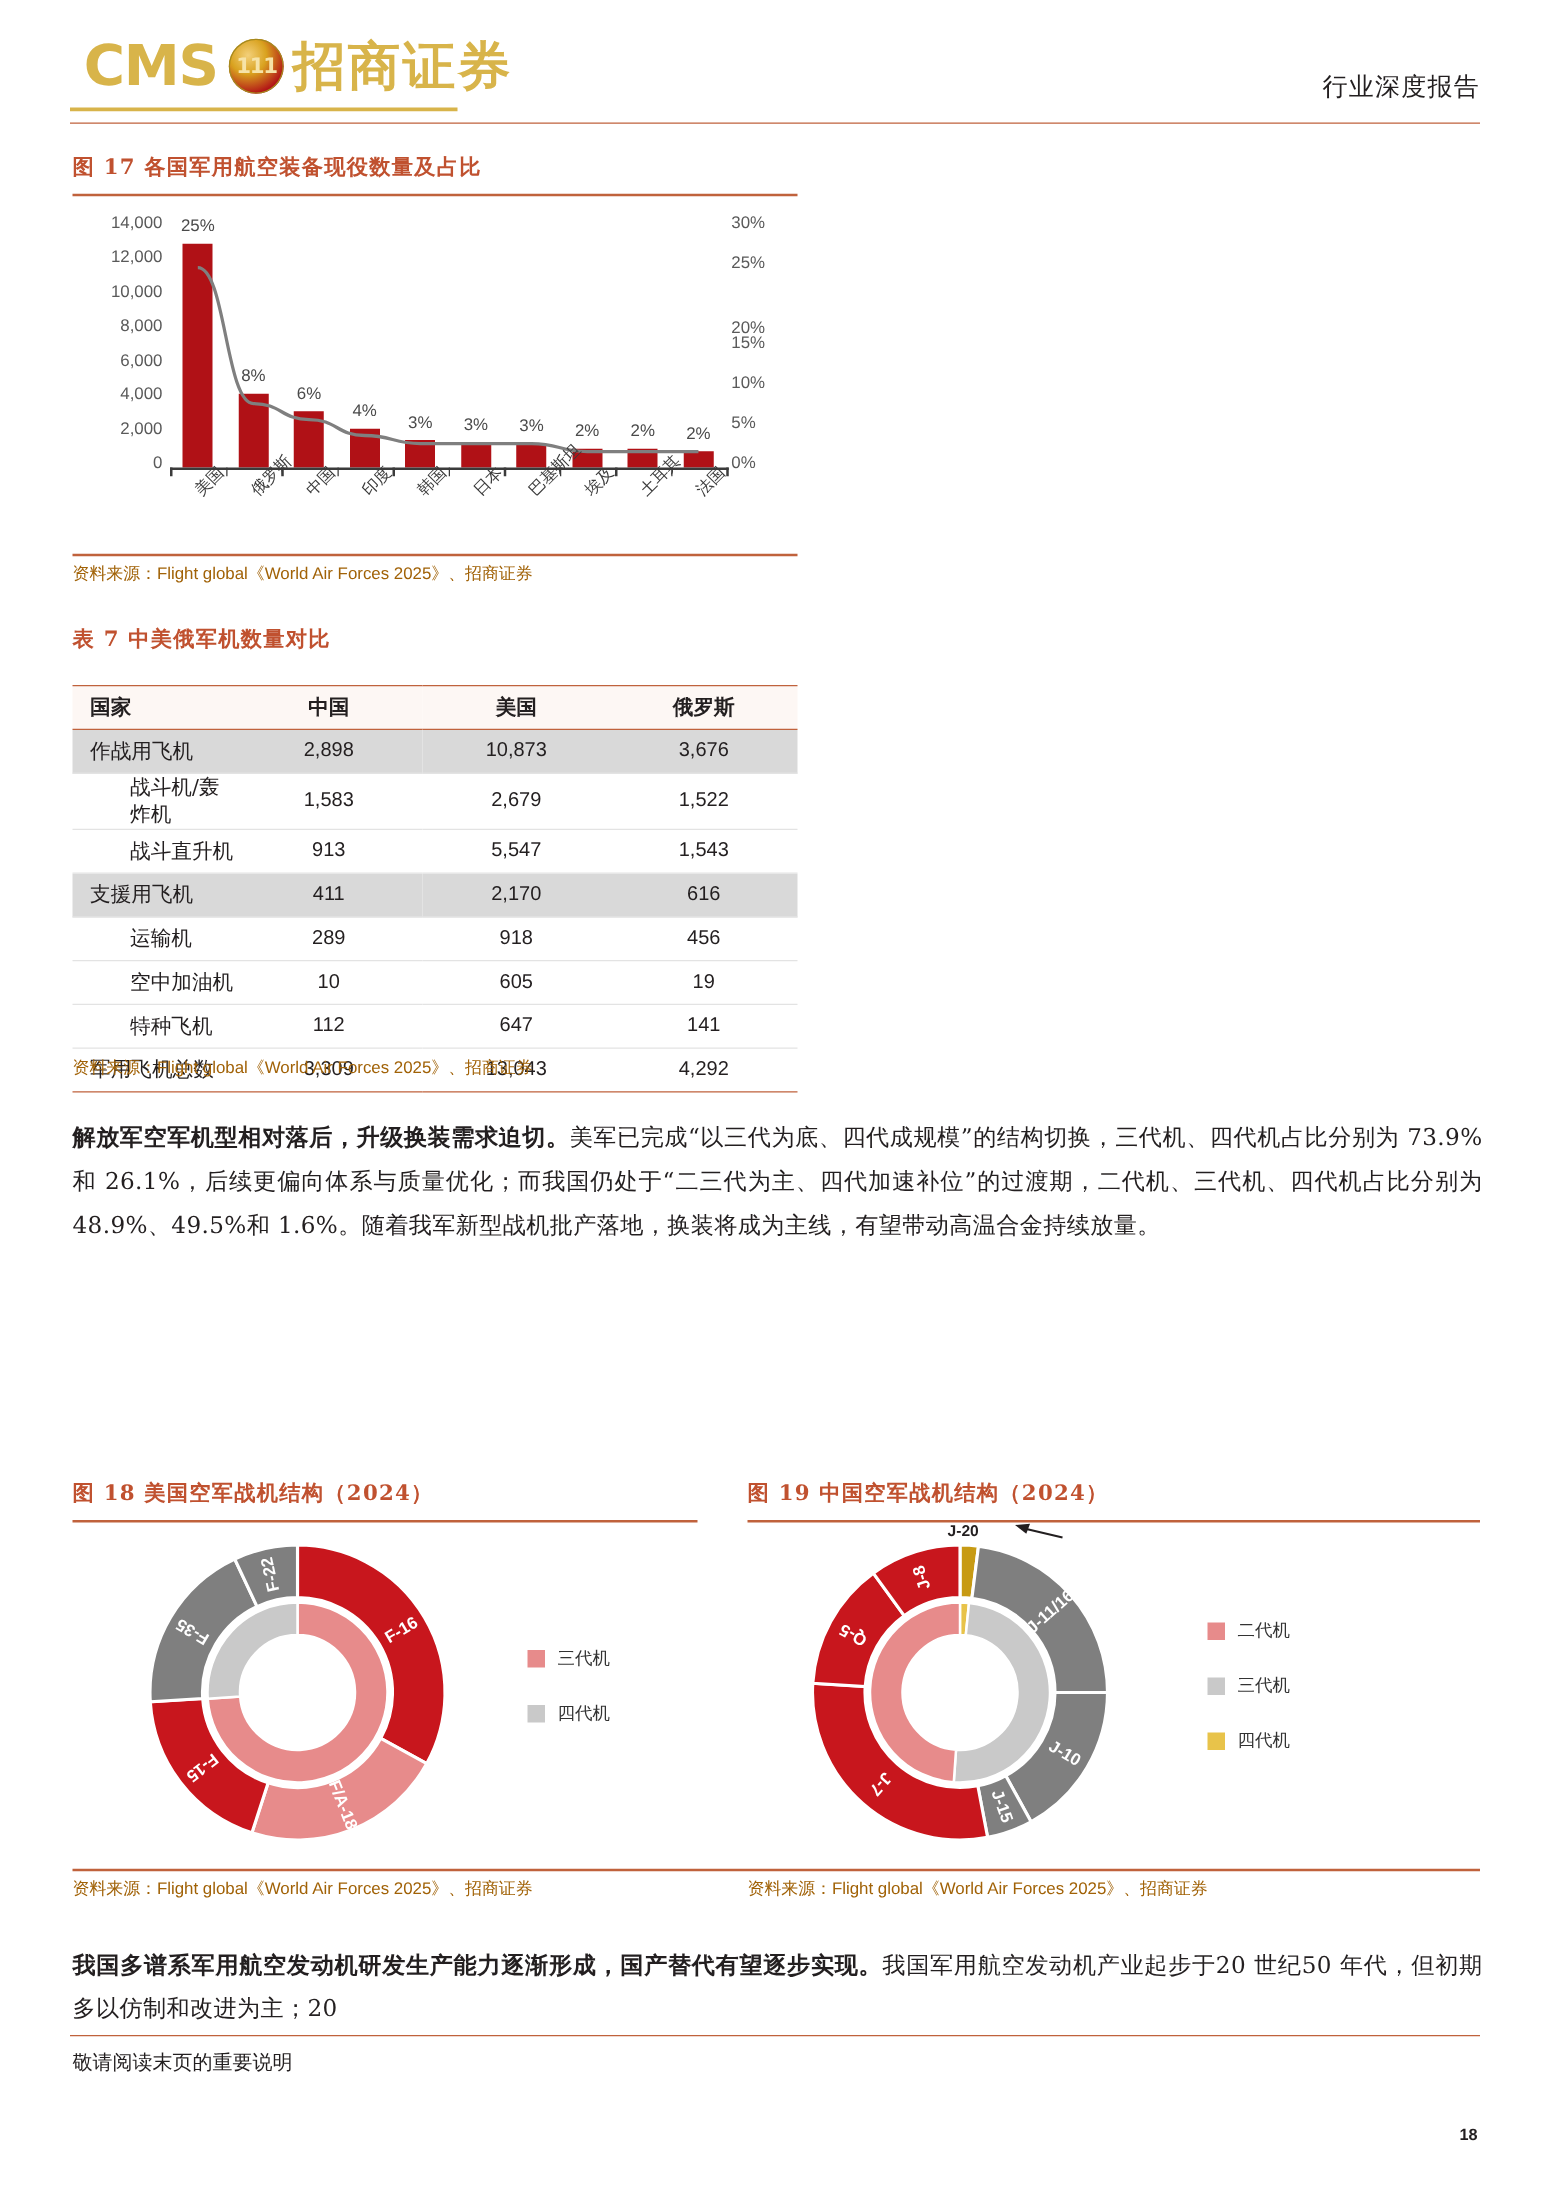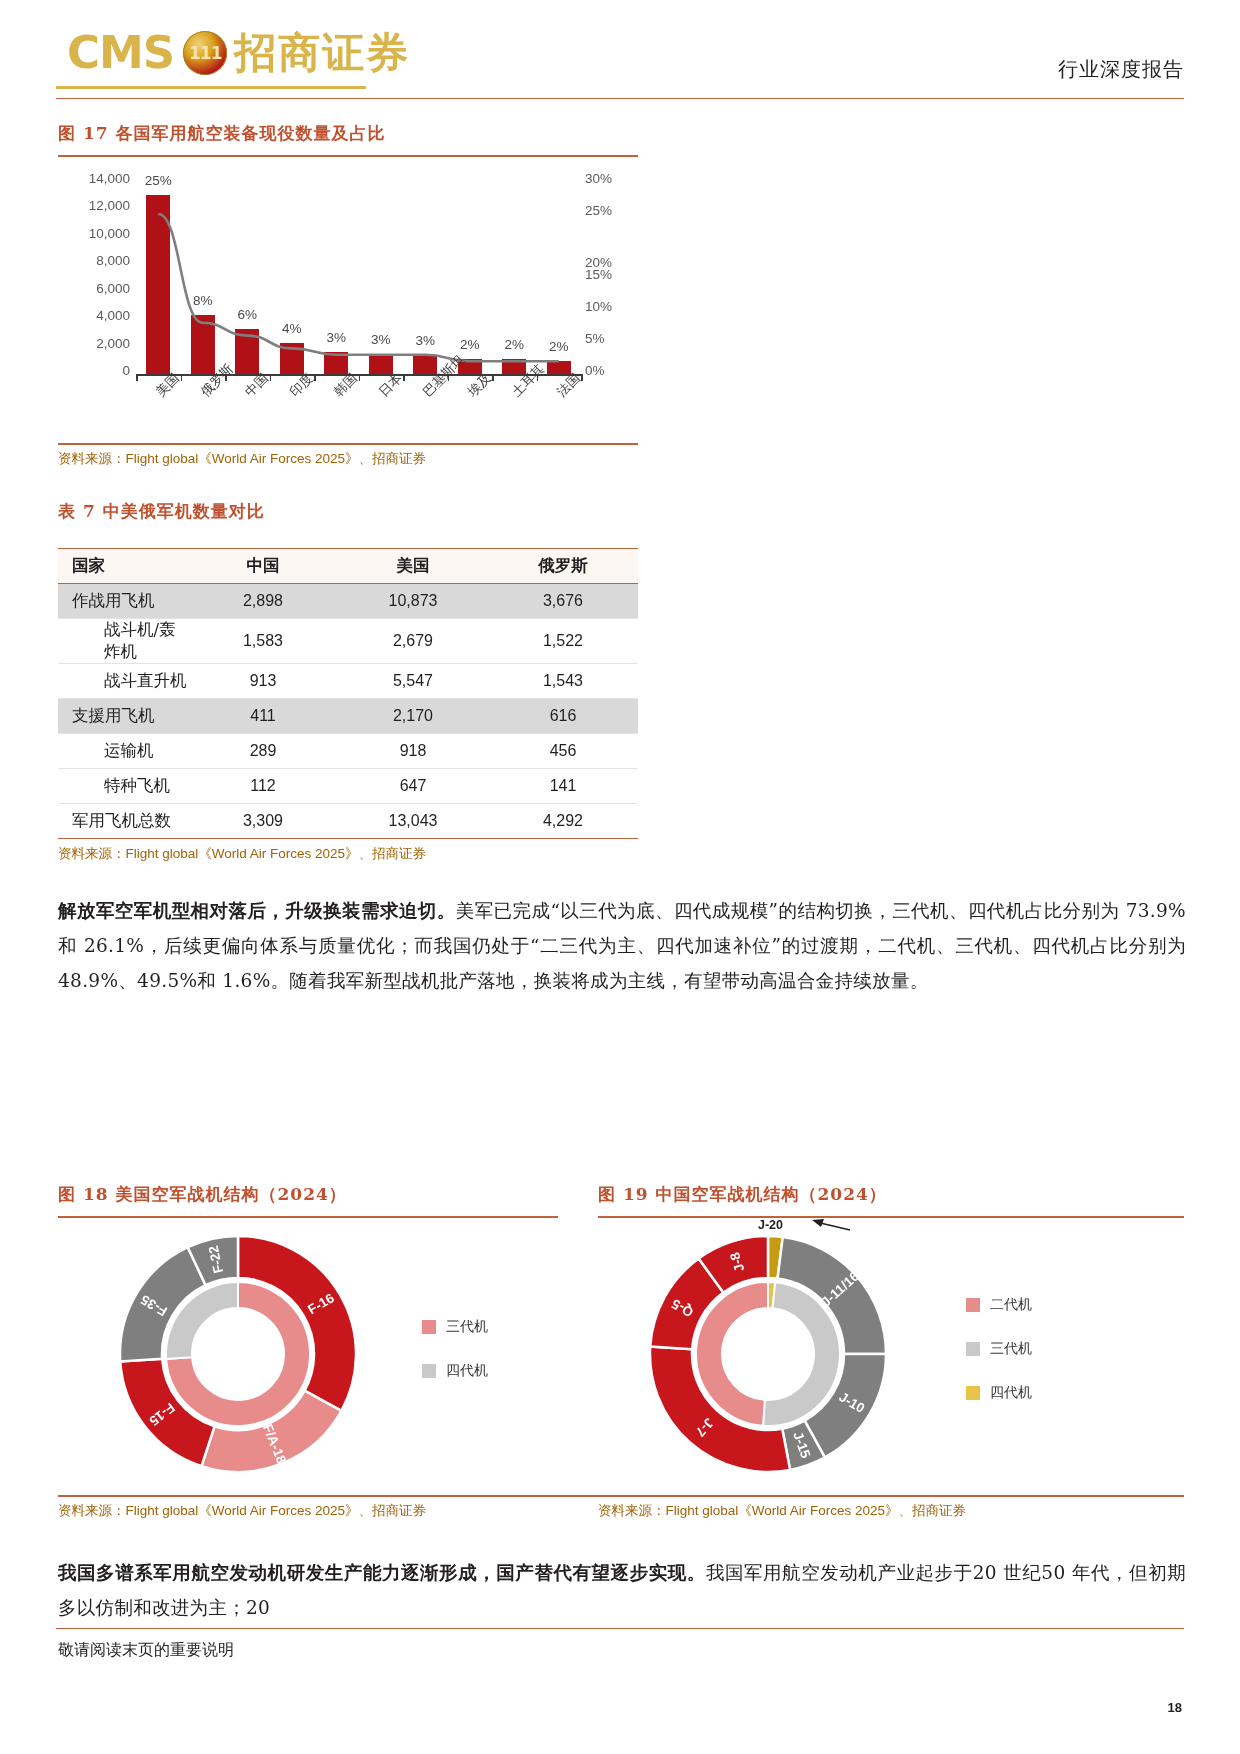--- a/index.html
+++ b/index.html
@@ -287,20 +287,26 @@
           <td class="num">2,170</td>
           <td class="num">616</td>
         </tr>
         <tr>
           <td class="c-name c-indent">运输机</td>
           <td class="num">289</td>
           <td class="num">918</td>
           <td class="num">456</td>
         </tr>
         <tr>
+          <td class="c-name c-indent">空中加油机</td>
+          <td class="num">10</td>
+          <td class="num">605</td>
+          <td class="num">19</td>
+        </tr>
+        <tr>
           <td class="c-name c-indent">特种飞机</td>
           <td class="num">112</td>
           <td class="num">647</td>
           <td class="num">141</td>
         </tr>
         <tr class="row-total">
           <td class="c-name">军用飞机总数</td>
           <td class="num">3,309</td>
           <td class="num">13,043</td>
           <td class="num">4,292</td>

